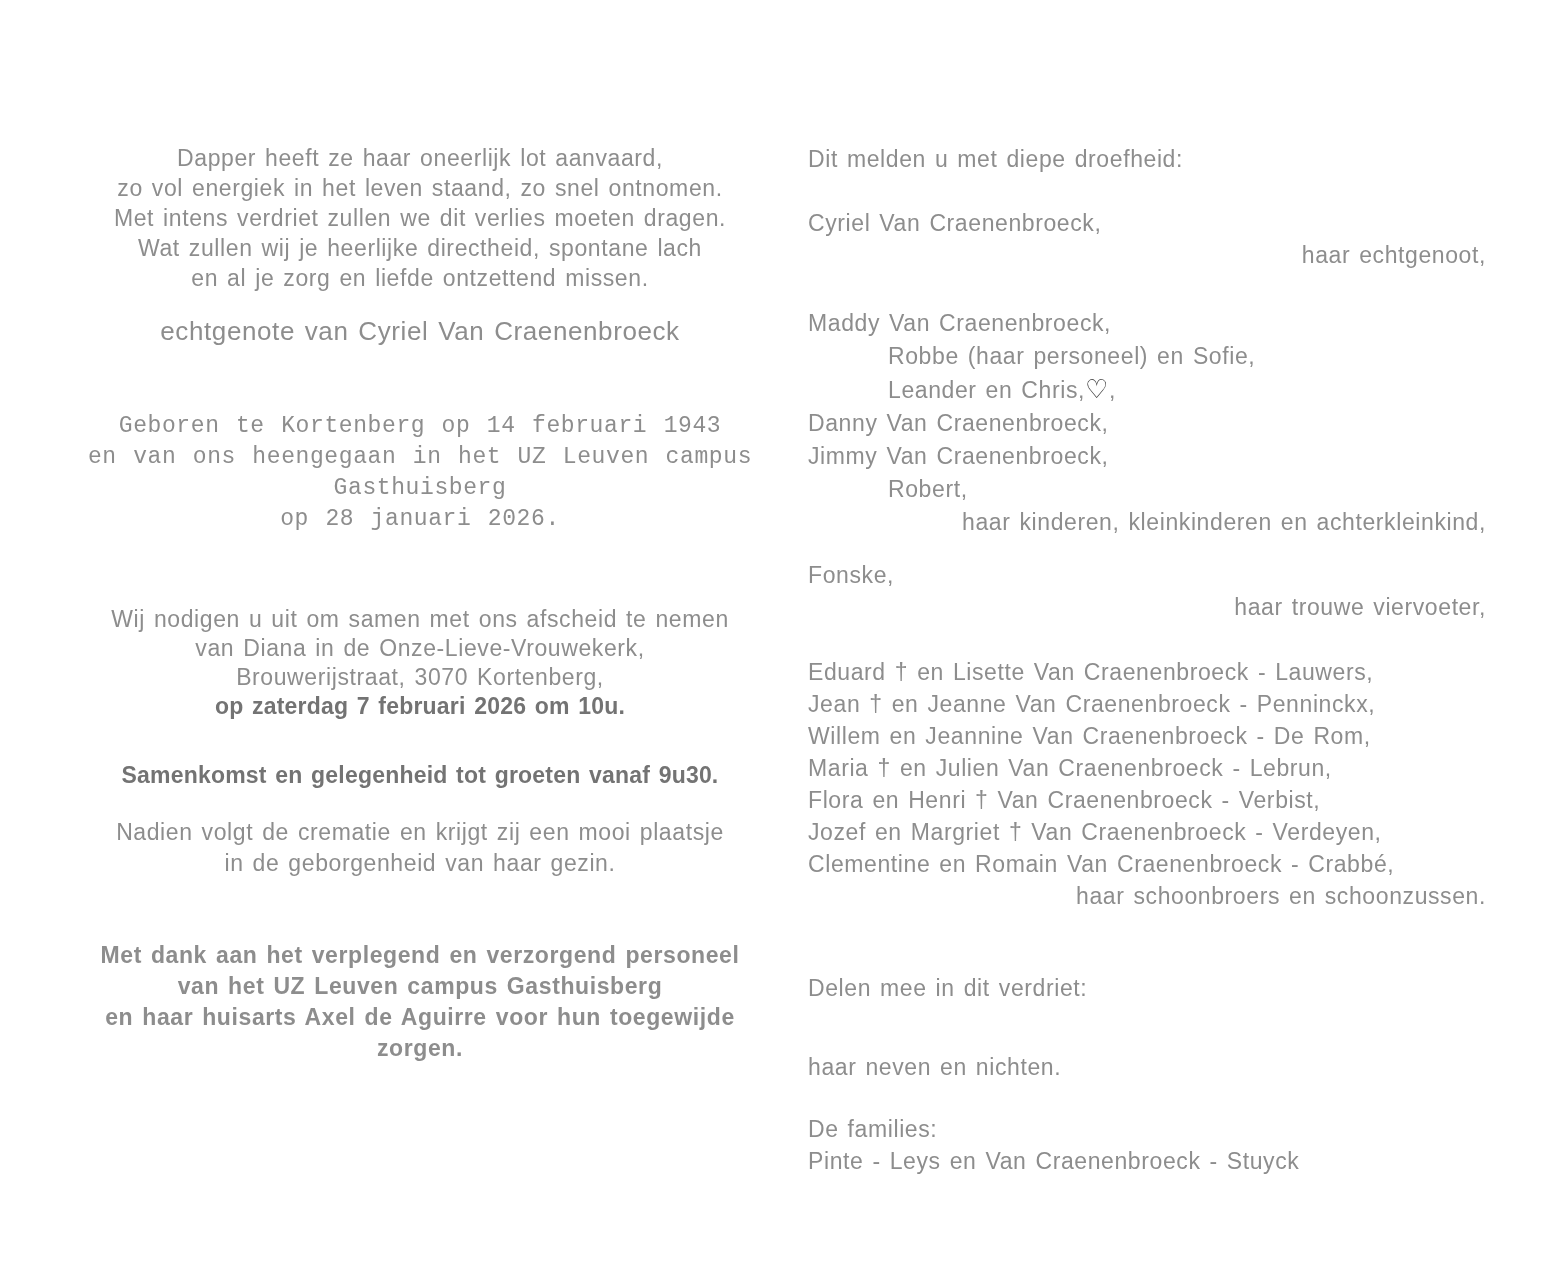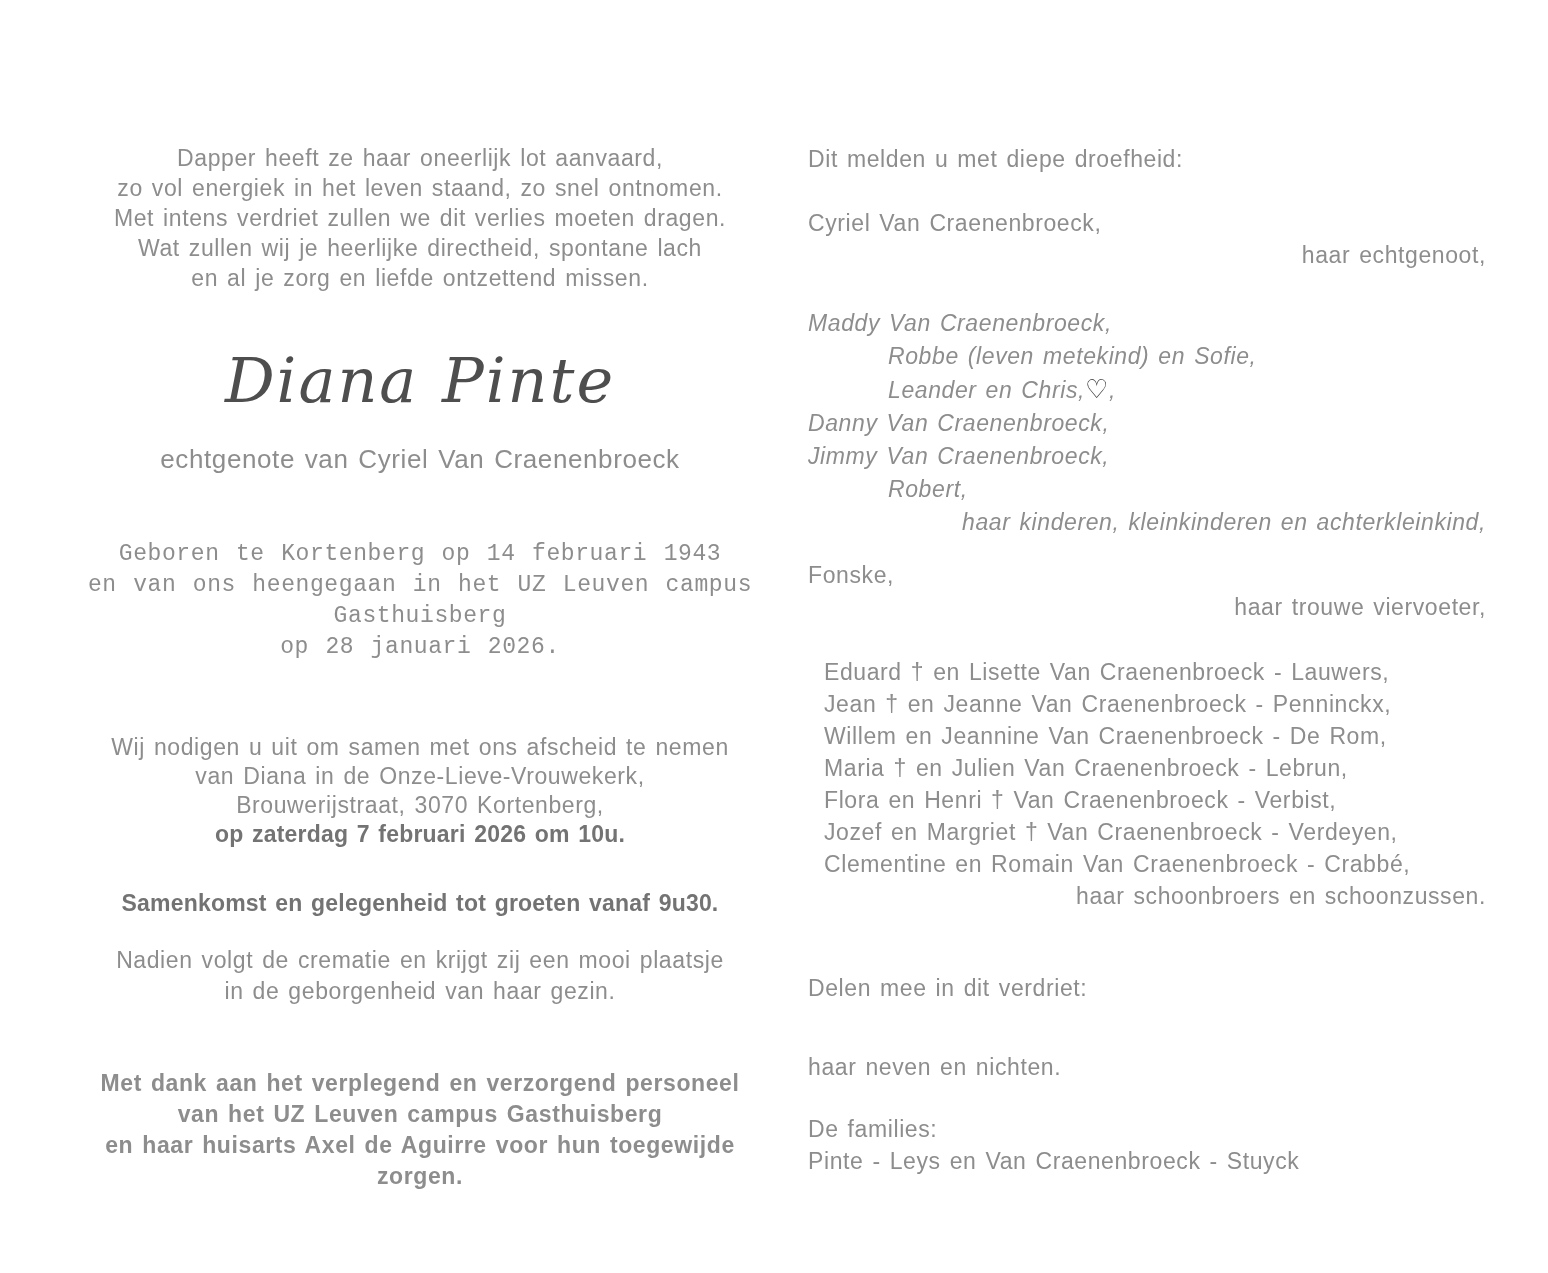--- a/index.html
+++ b/index.html
@@ -69,25 +69,25 @@
   .thanks-block .line { line-height: 31px; }
 
   
   .intro-line { line-height: 32px; }
   .husband-name { margin-top: 32px; line-height: 32px; }
   .role-line {
     text-align: right;
     line-height: 32px;
   }
   .children-block { margin-top: 36px; }
-  .children-block .line { line-height: 33px; font-style: italic; }
+  .children-block .line { line-height: 33px; }
   .indent-1 { padding-left: 80px; }
   .pet-block { margin-top: 20px; }
   .pet-block .line { line-height: 32px; }
-  .inlaws-block { margin-top: 33px; margin-left: 16px; }
+  .inlaws-block { margin-top: 33px; }
   .inlaws-block .line { line-height: 32px; }
   .mourning-block { margin-top: 60px; }
   .mourning-block .line { line-height: 32px; margin-top: 47px; }
   .families-block { margin-top: 30px; }
   .families-block .line { line-height: 32px; }
 
   .heart {
     font-family: "DejaVu Sans", sans-serif;
     color: #3a3a3a;
     font-size: 26px;
@@ -101,21 +101,20 @@
   <div class="col col-left">
 
     <div class="poem">
       <div class="line">Dapper heeft ze haar oneerlijk lot aanvaard,</div>
       <div class="line">zo vol energiek in het leven staand, zo snel ontnomen.</div>
       <div class="line">Met intens verdriet zullen we dit verlies moeten dragen.</div>
       <div class="line">Wat zullen wij je heerlijke directheid, spontane lach</div>
       <div class="line">en al je zorg en liefde ontzettend missen.</div>
     </div>
 
-    <h1 class="deceased-name">Diana Pinte</h1>
 
     <div class="spouse-line">echtgenote van Cyriel Van Craenenbroeck</div>
 
     <div class="birth-block">
       <div class="line">Geboren te Kortenberg op 14 februari 1943</div>
       <div class="line">en van ons heengegaan in het UZ Leuven campus Gasthuisberg</div>
       <div class="line">op 28 januari 2026.</div>
     </div>
 
     <div class="invite-block">
@@ -142,21 +141,21 @@
 
   <div class="col col-right">
 
     <div class="line intro-line">Dit melden u met diepe droefheid:</div>
 
     <div class="husband-name line">Cyriel Van Craenenbroeck,</div>
     <div class="role-line">haar echtgenoot,</div>
 
     <div class="children-block">
       <div class="line">Maddy Van Craenenbroeck,</div>
-      <div class="line indent-1">Robbe (leven metekind) en Sofie,</div>
+      <div class="line indent-1">Robbe (haar personeel) en Sofie,</div>
       <div class="line indent-1"><span>Leander en Chris,</span><span class="heart">♡</span><span>,</span></div>
       <div class="line">Danny Van Craenenbroeck,</div>
       <div class="line">Jimmy Van Craenenbroeck,</div>
       <div class="line indent-1">Robert,</div>
       <div class="line role-line">haar kinderen, kleinkinderen en achterkleinkind,</div>
     </div>
 
     <div class="pet-block">
       <div class="line">Fonske,</div>
       <div class="line role-line">haar trouwe viervoeter,</div>

